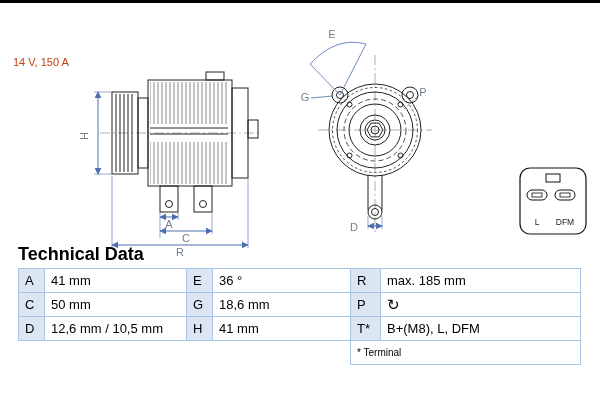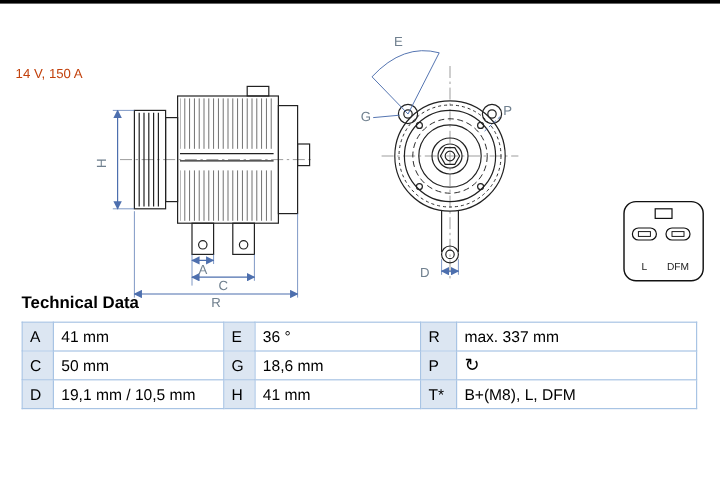--- a/index.html
+++ b/index.html
@@ -6,21 +6,21 @@
   body{
     width:600px;height:400px;position:relative;overflow:hidden;
     background:#ffffff;font-family:"Liberation Sans", sans-serif;color:#000;
   }
   .top-border{position:absolute;top:0;left:0;width:600px;height:3px;background:#000;}
   .rating{position:absolute;top:9px;left:13px;font-size:11px;color:#c2410c;margin-top:47px;}
   .drawing{position:absolute;top:20px;left:0;}
   svg text{font-family:"Liberation Sans", sans-serif;}
   .dimlabel{fill:#70808f;font-size:11px;}
   .pinlabel{fill:#222;font-size:8.5px;}
-  .tech-title{position:absolute;top:244px;left:18px;font-size:14px;font-weight:bold;}
+  .tech-title{position:absolute;top:244px;left:18px;font-size:18px;font-weight:bold;}
   .table-wrap{position:absolute;top:268px;left:18px;}
   table{border-collapse:collapse;table-layout:fixed;width:562px;font-size:13px;}
   td{border:1px solid #a8c4e4;padding:1px 6px;height:21px;overflow:hidden;white-space:nowrap;}
   td.k{background:#dce6f2;}
   td.rot{font-size:15px;line-height:15px;}
   td.empty{border:none;background:#fff;}
   td.footnote{font-size:10px;height:14px;padding:1px 6px;}
 </style>
 </head>
 <body>
@@ -152,33 +152,37 @@
       <col style="width:30px">
         <col style="width:200px">
     </colgroup>
     <tbody>
       <tr>
         <td class="k">A</td>
         <td>41 mm</td>
         <td class="k">E</td>
         <td>36 °</td>
         <td class="k">R</td>
-        <td>max. 337 mm</td>
+        <td>max. 185 mm</td>
       </tr>
       <tr>
         <td class="k">C</td>
         <td>50 mm</td>
         <td class="k">G</td>
         <td>18,6 mm</td>
         <td class="k">P</td>
         <td class="rot">↻</td>
       </tr>
       <tr>
         <td class="k">D</td>
-        <td>19,1 mm / 10,5 mm</td>
+        <td>12,6 mm / 10,5 mm</td>
         <td class="k">H</td>
         <td>41 mm</td>
         <td class="k">T*</td>
         <td>B+(M8), L, DFM</td>
+      </tr>
+      <tr>
+        <td class="empty" colspan="4"></td>
+        <td class="footnote" colspan="2">* Terminal</td>
       </tr>
     </tbody>
   </table>
 </div>
 
 </body></html>

